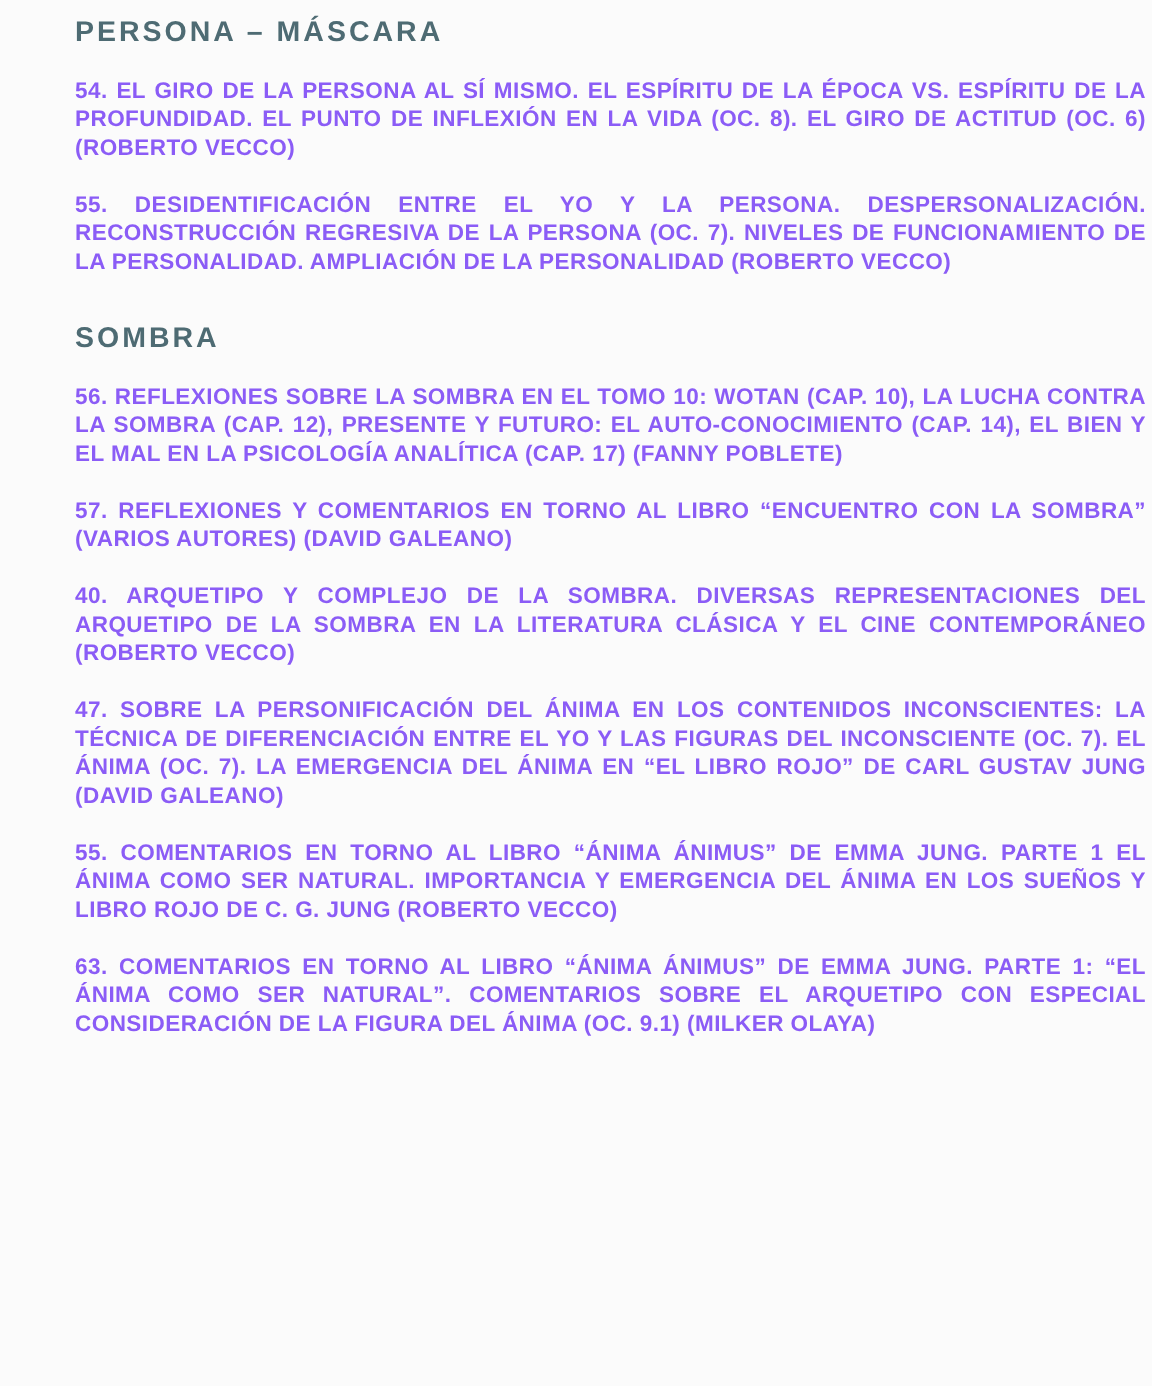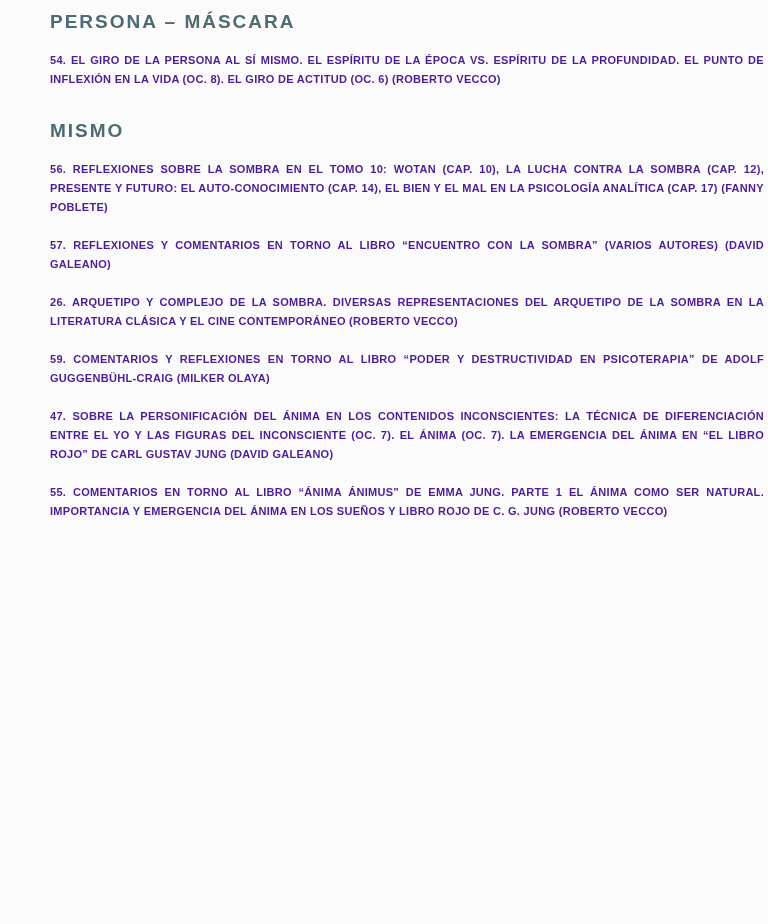--- a/index.html
+++ b/index.html
@@ -15,46 +15,47 @@
   .section-title {
     font-size: 19px;
     line-height: 24px;
     font-weight: 700;
     letter-spacing: 2px;
     color: #4e6b73;
     margin: 30px 0 17px 0;
   }
   .section:first-child .section-title { margin-top: 0; }
   .item {
-    font-size: 11px;
+    font-size: 15px;
     line-height: 19px;
     font-weight: 700;
     letter-spacing: 0.3px;
-    color: #4c1d95;
+    color: #8b5cf6;
     text-align: justify;
     margin: 12px 0 19px 0;
   }
   .section:last-child .item:last-child { margin-bottom: 0; }
 </style>
 </head>
 <body>
 
 <main class="page">
 
   <section class="section">
     <h2 class="section-title">PERSONA – MÁSCARA</h2>
     <p class="item"><span>54.</span> <span>EL GIRO DE LA PERSONA AL SÍ MISMO. EL ESPÍRITU DE LA ÉPOCA VS. ESPÍRITU DE LA PROFUNDIDAD. EL PUNTO DE INFLEXIÓN EN LA VIDA (OC. 8). EL GIRO DE ACTITUD (OC. 6) (ROBERTO VECCO)</span></p>
+    <p class="item"><span>55.</span> <span>DESIDENTIFICACIÓN ENTRE EL YO Y LA PERSONA. DESPERSONALIZACIÓN. RECONSTRUCCIÓN REGRESIVA DE LA PERSONA (OC. 7). NIVELES DE FUNCIONAMIENTO DE LA PERSONALIDAD. AMPLIACIÓN DE LA PERSONALIDAD (ROBERTO VECCO)</span></p>
   </section>
 
   <section class="section">
-    <h2 class="section-title">MISMO</h2>
+    <h2 class="section-title">SOMBRA</h2>
     <p class="item"><span>56.</span> <span>REFLEXIONES SOBRE LA SOMBRA EN EL TOMO 10: WOTAN (CAP. 10), LA LUCHA CONTRA LA SOMBRA (CAP. 12), PRESENTE Y FUTURO: EL AUTO-CONOCIMIENTO (CAP. 14), EL BIEN Y EL MAL EN LA PSICOLOGÍA ANALÍTICA (CAP. 17) (FANNY POBLETE)</span></p>
     <p class="item"><span>57.</span> <span>REFLEXIONES Y COMENTARIOS EN TORNO AL LIBRO “ENCUENTRO CON LA SOMBRA” (VARIOS AUTORES) (DAVID GALEANO)</span></p>
-    <p class="item"><span>26.</span> <span>ARQUETIPO Y COMPLEJO DE LA SOMBRA. DIVERSAS REPRESENTACIONES DEL ARQUETIPO DE LA SOMBRA EN LA LITERATURA CLÁSICA Y EL CINE CONTEMPORÁNEO (ROBERTO VECCO)</span></p>
-    <p class="item"><span>59.</span> <span>COMENTARIOS Y REFLEXIONES EN TORNO AL LIBRO “PODER Y DESTRUCTIVIDAD EN PSICOTERAPIA” DE ADOLF GUGGENBÜHL-CRAIG (MILKER OLAYA)</span></p>
+    <p class="item"><span>40.</span> <span>ARQUETIPO Y COMPLEJO DE LA SOMBRA. DIVERSAS REPRESENTACIONES DEL ARQUETIPO DE LA SOMBRA EN LA LITERATURA CLÁSICA Y EL CINE CONTEMPORÁNEO (ROBERTO VECCO)</span></p>
   </section>
 
   <section class="section">
     <p class="item"><span>47.</span> <span>SOBRE LA PERSONIFICACIÓN DEL ÁNIMA EN LOS CONTENIDOS INCONSCIENTES: LA TÉCNICA DE DIFERENCIACIÓN ENTRE EL YO Y LAS FIGURAS DEL INCONSCIENTE (OC. 7). EL ÁNIMA (OC. 7). LA EMERGENCIA DEL ÁNIMA EN “EL LIBRO ROJO” DE CARL GUSTAV JUNG (DAVID GALEANO)</span></p>
     <p class="item"><span>55.</span> <span>COMENTARIOS EN TORNO AL LIBRO “ÁNIMA ÁNIMUS” DE EMMA JUNG. PARTE 1 EL ÁNIMA COMO SER NATURAL. IMPORTANCIA  Y EMERGENCIA DEL ÁNIMA EN LOS SUEÑOS Y  LIBRO ROJO DE C. G. JUNG (ROBERTO VECCO)</span></p>
+    <p class="item"><span>63.</span> <span>COMENTARIOS EN TORNO AL LIBRO “ÁNIMA ÁNIMUS” DE EMMA JUNG. PARTE 1: “EL ÁNIMA COMO SER NATURAL”. COMENTARIOS SOBRE EL ARQUETIPO CON ESPECIAL CONSIDERACIÓN DE LA FIGURA DEL ÁNIMA (OC. 9.1) (MILKER OLAYA)</span></p>
   </section>
 
 </main>
 
 </body></html>

